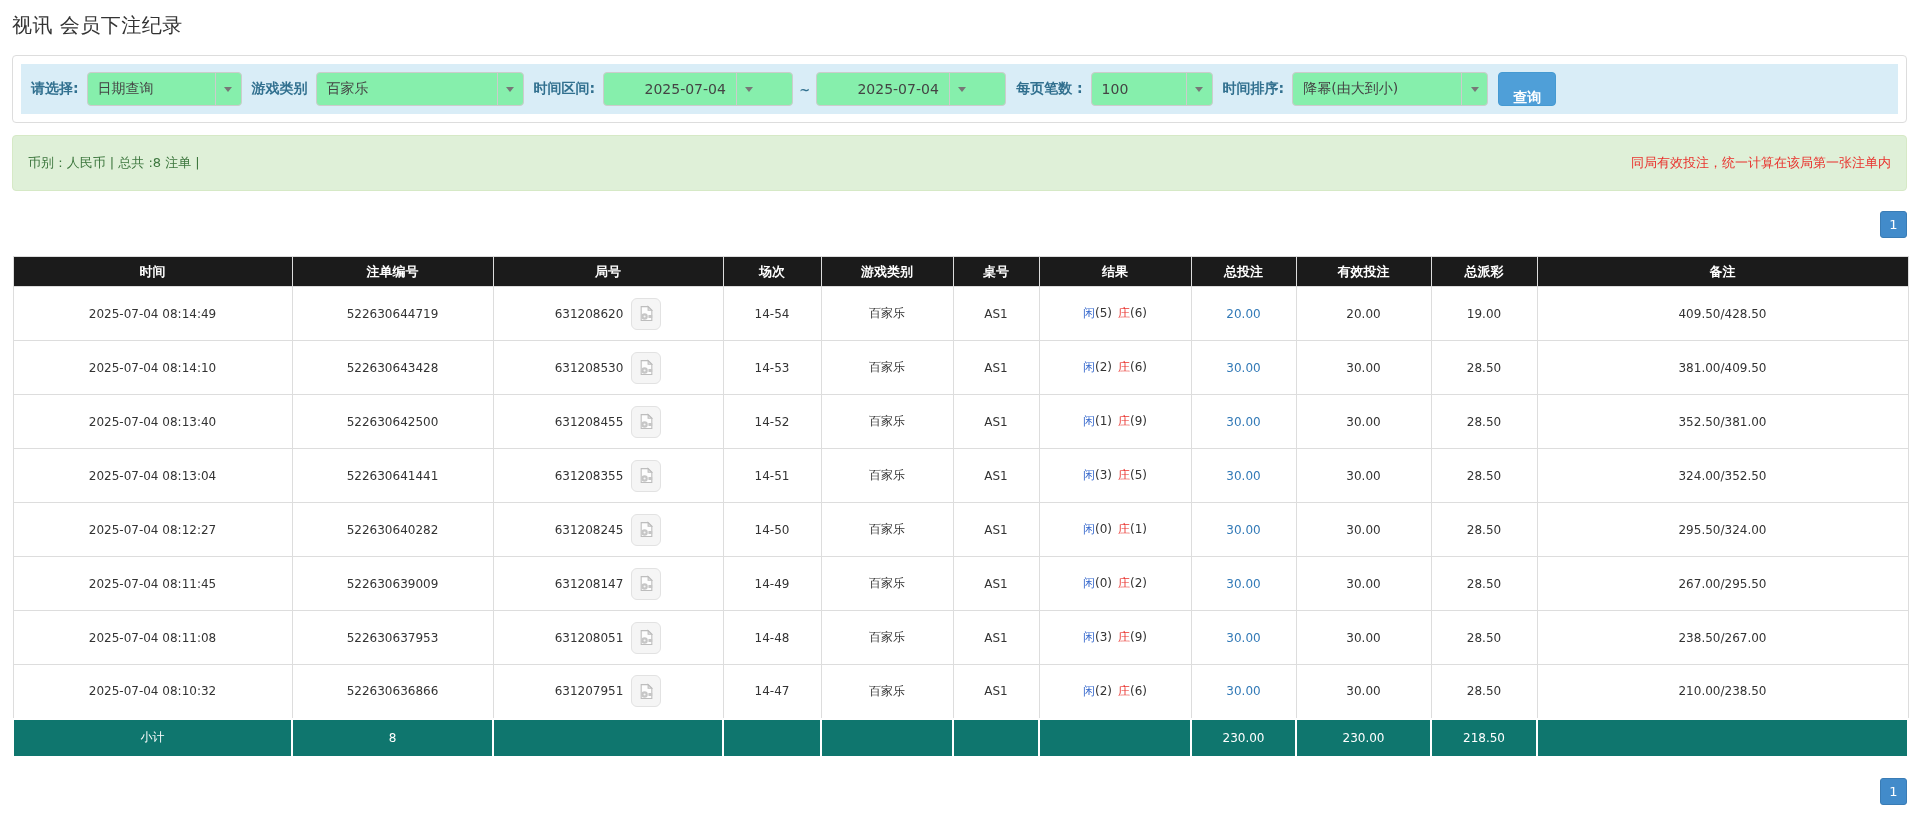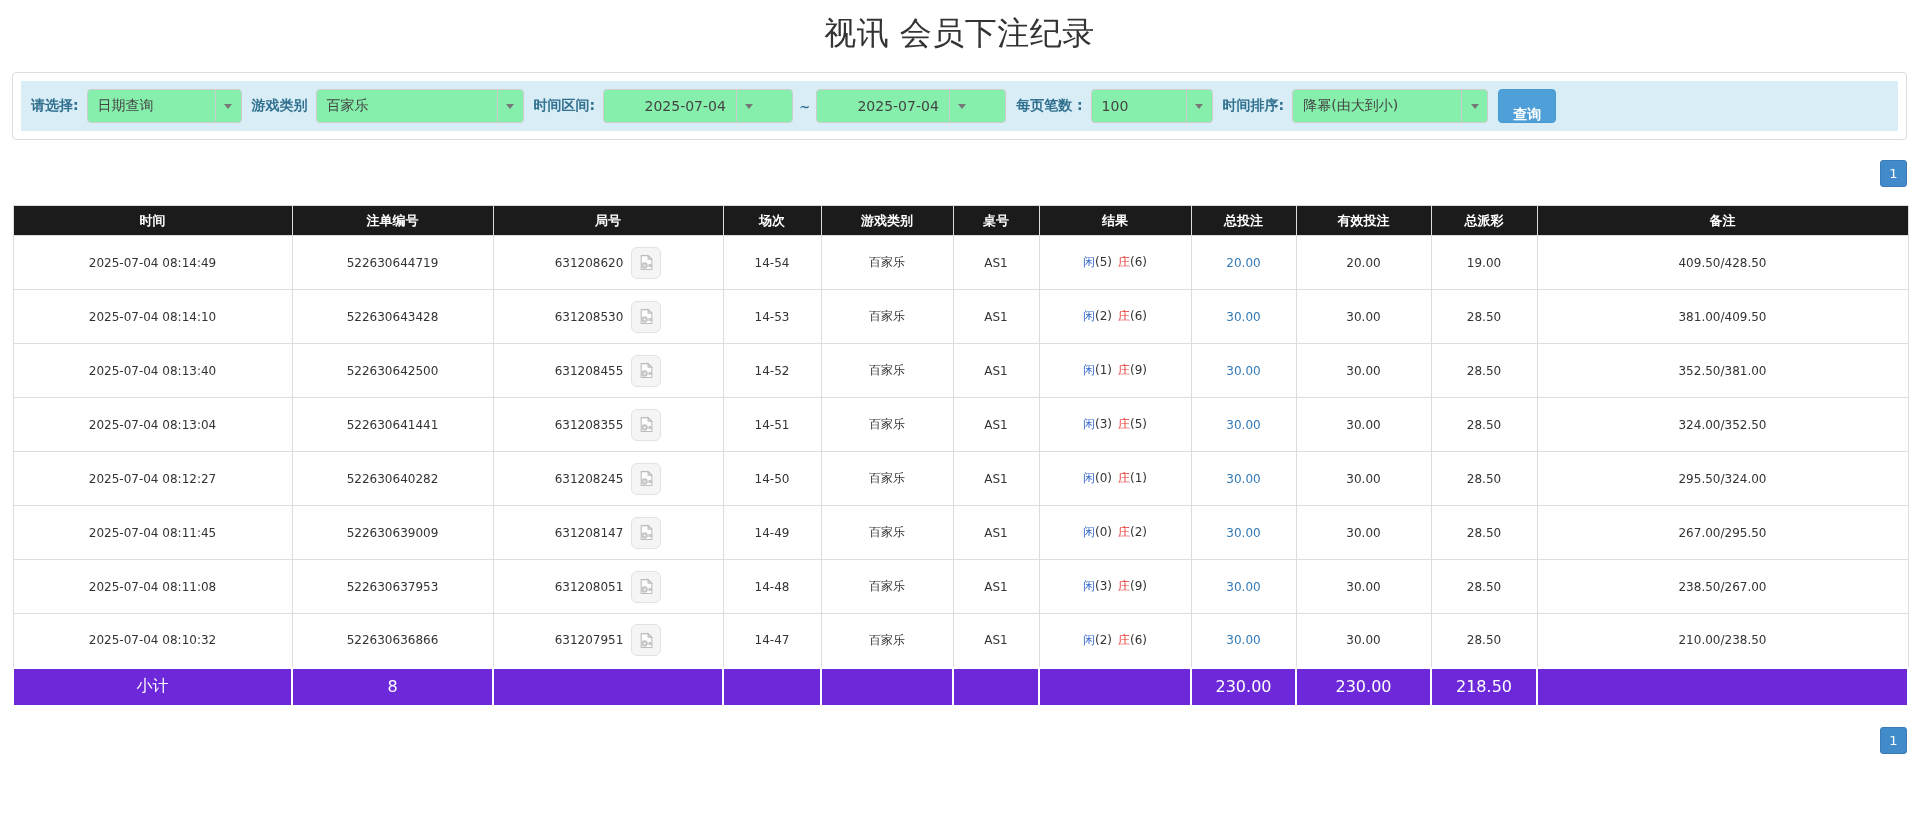--- a/index.html
+++ b/index.html
@@ -6,22 +6,22 @@
   html,body { margin:0; padding:0; }
   body {
     width:1919px; height:835px; overflow:hidden;
     background:#fff; color:#333;
     font-family:"DejaVu Sans","Liberation Sans",sans-serif;
     font-size:13px;
   }
   .page { padding:0 12px; }
 
   .page-title {
-    font-size:32px; font-weight:500; color:#333;
-    margin:12px 0 16px; letter-spacing:0.5px;text-align:center;
+    font-size:20px; font-weight:500; color:#333;
+    margin:12px 0 16px; letter-spacing:0.5px;
   }
 
   
   .filter-panel {
     border:1px solid #ddd; border-radius:4px; background:#fff; padding:8px;
   }
   .filter-bar {
     background:#d9edf7; padding:8px; display:flex; align-items:center;
   }
   .flabel {
@@ -99,21 +99,21 @@
   a.bet-link { color:#337ab7; text-decoration:none; cursor:pointer; }
 
   .video-btn {
     display:inline-flex; width:30px; height:32px; margin-left:8px;
     background:#f5f5f5; border:1px solid #e2e2e2; border-radius:6px;
     align-items:center; justify-content:center; vertical-align:middle;
     cursor:pointer;
   }
 
   tr.summary td {
-    background:#6d28d9; color:#fff; height:38px; font-size:16px;
+    background:#0f766e; color:#fff; height:38px; font-size:12px;
     border:2px solid #fff;
   }
 </style>
 </head>
 <body>
 
 <div class="page">
 
   <h1 class="page-title">视讯 会员下注纪录</h1>
 
@@ -163,20 +163,24 @@
         <span class="val">降幂(由大到小)</span>
         <span class="caret-box">
             <span class="caret"></span>
           </span>
       </div>
 
       <button class="btn-search">查询</button>
     </div>
   </div>
 
+  <div class="alert-bar">
+    <span class="alert-left">币别 : 人民币 | 总共 :8 注单 |</span>
+    <span class="alert-right">同局有效投注，统一计算在该局第一张注单内</span>
+  </div>
 
   <div class="pager">
     <button class="page-btn">1</button>
   </div>
 
   <table class="records">
     <colgroup>
       <col style="width:279px">
         <col style="width:201px">
         <col style="width:230px">

